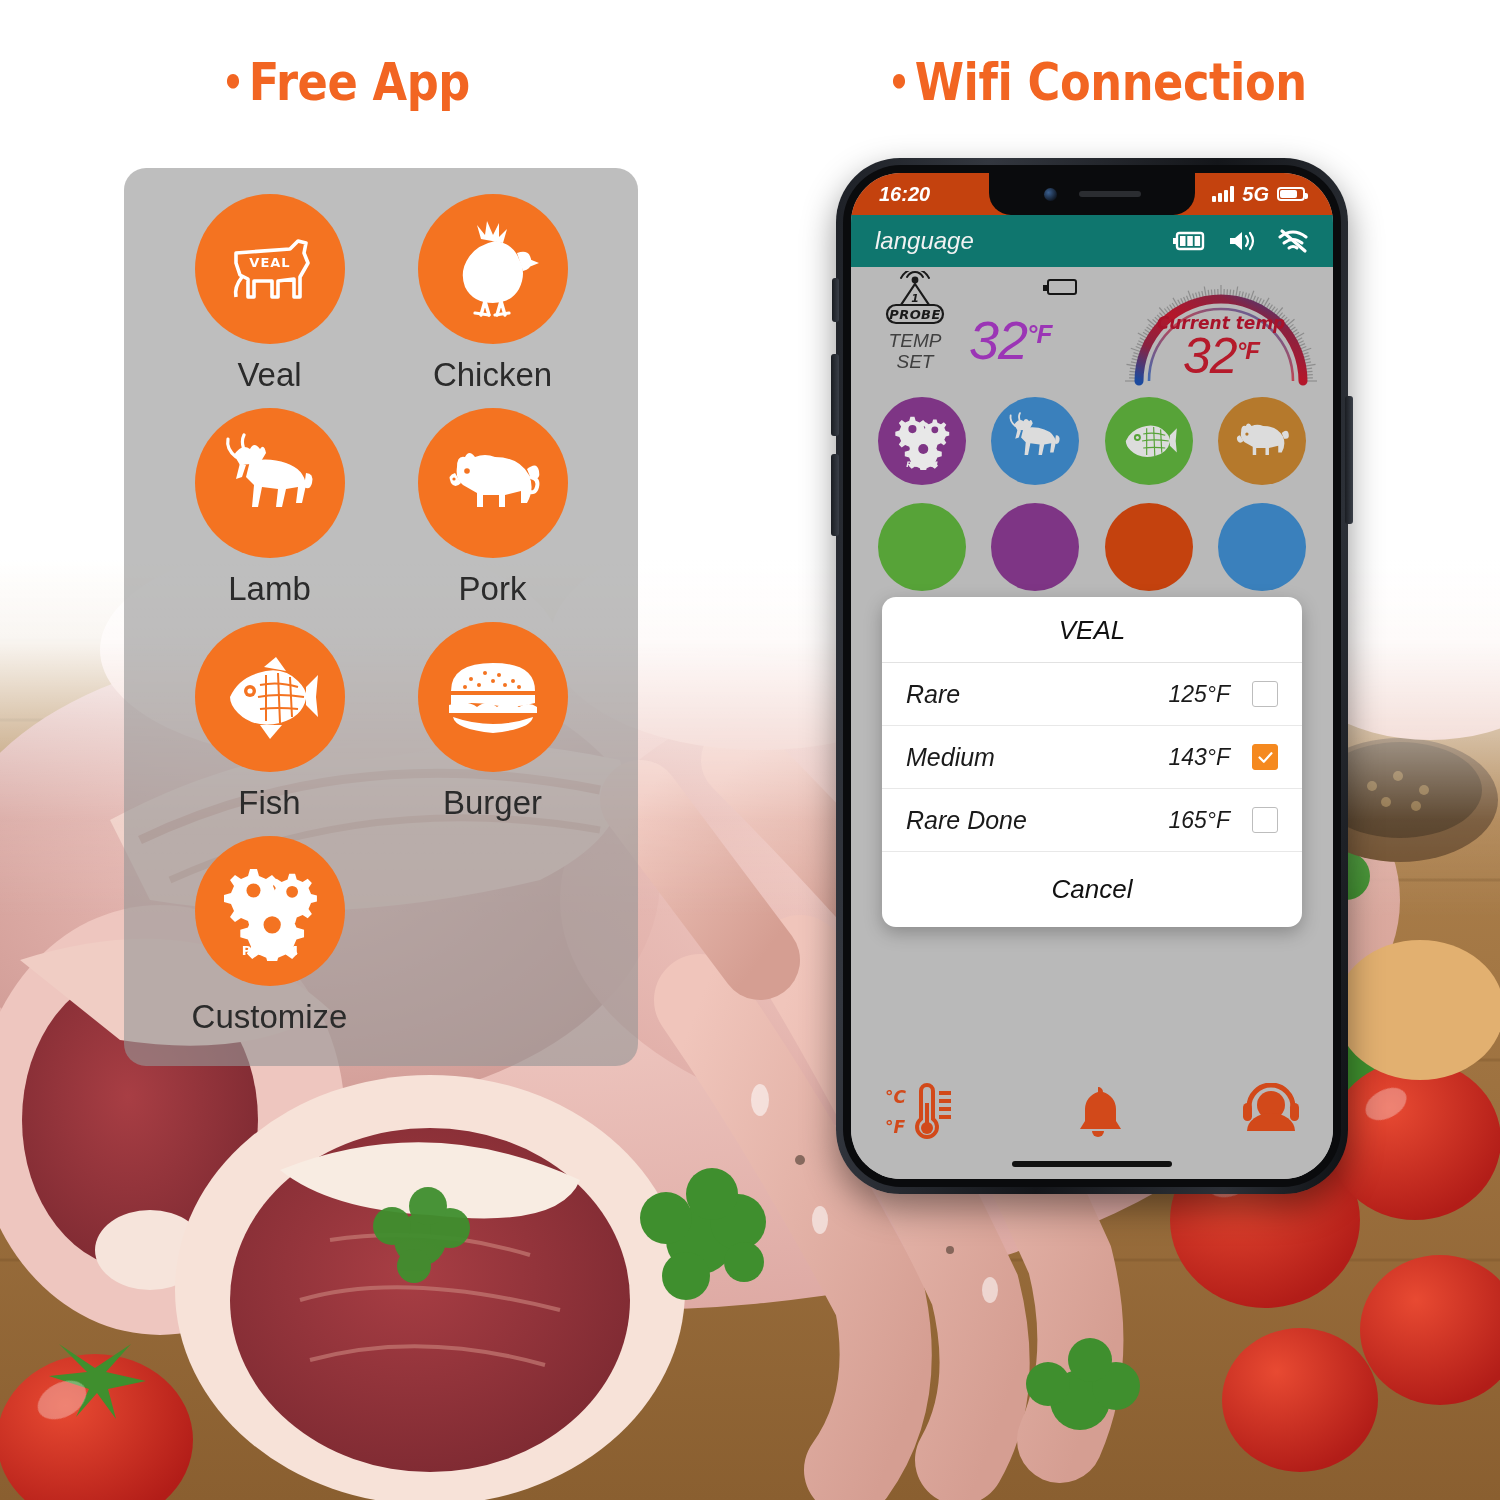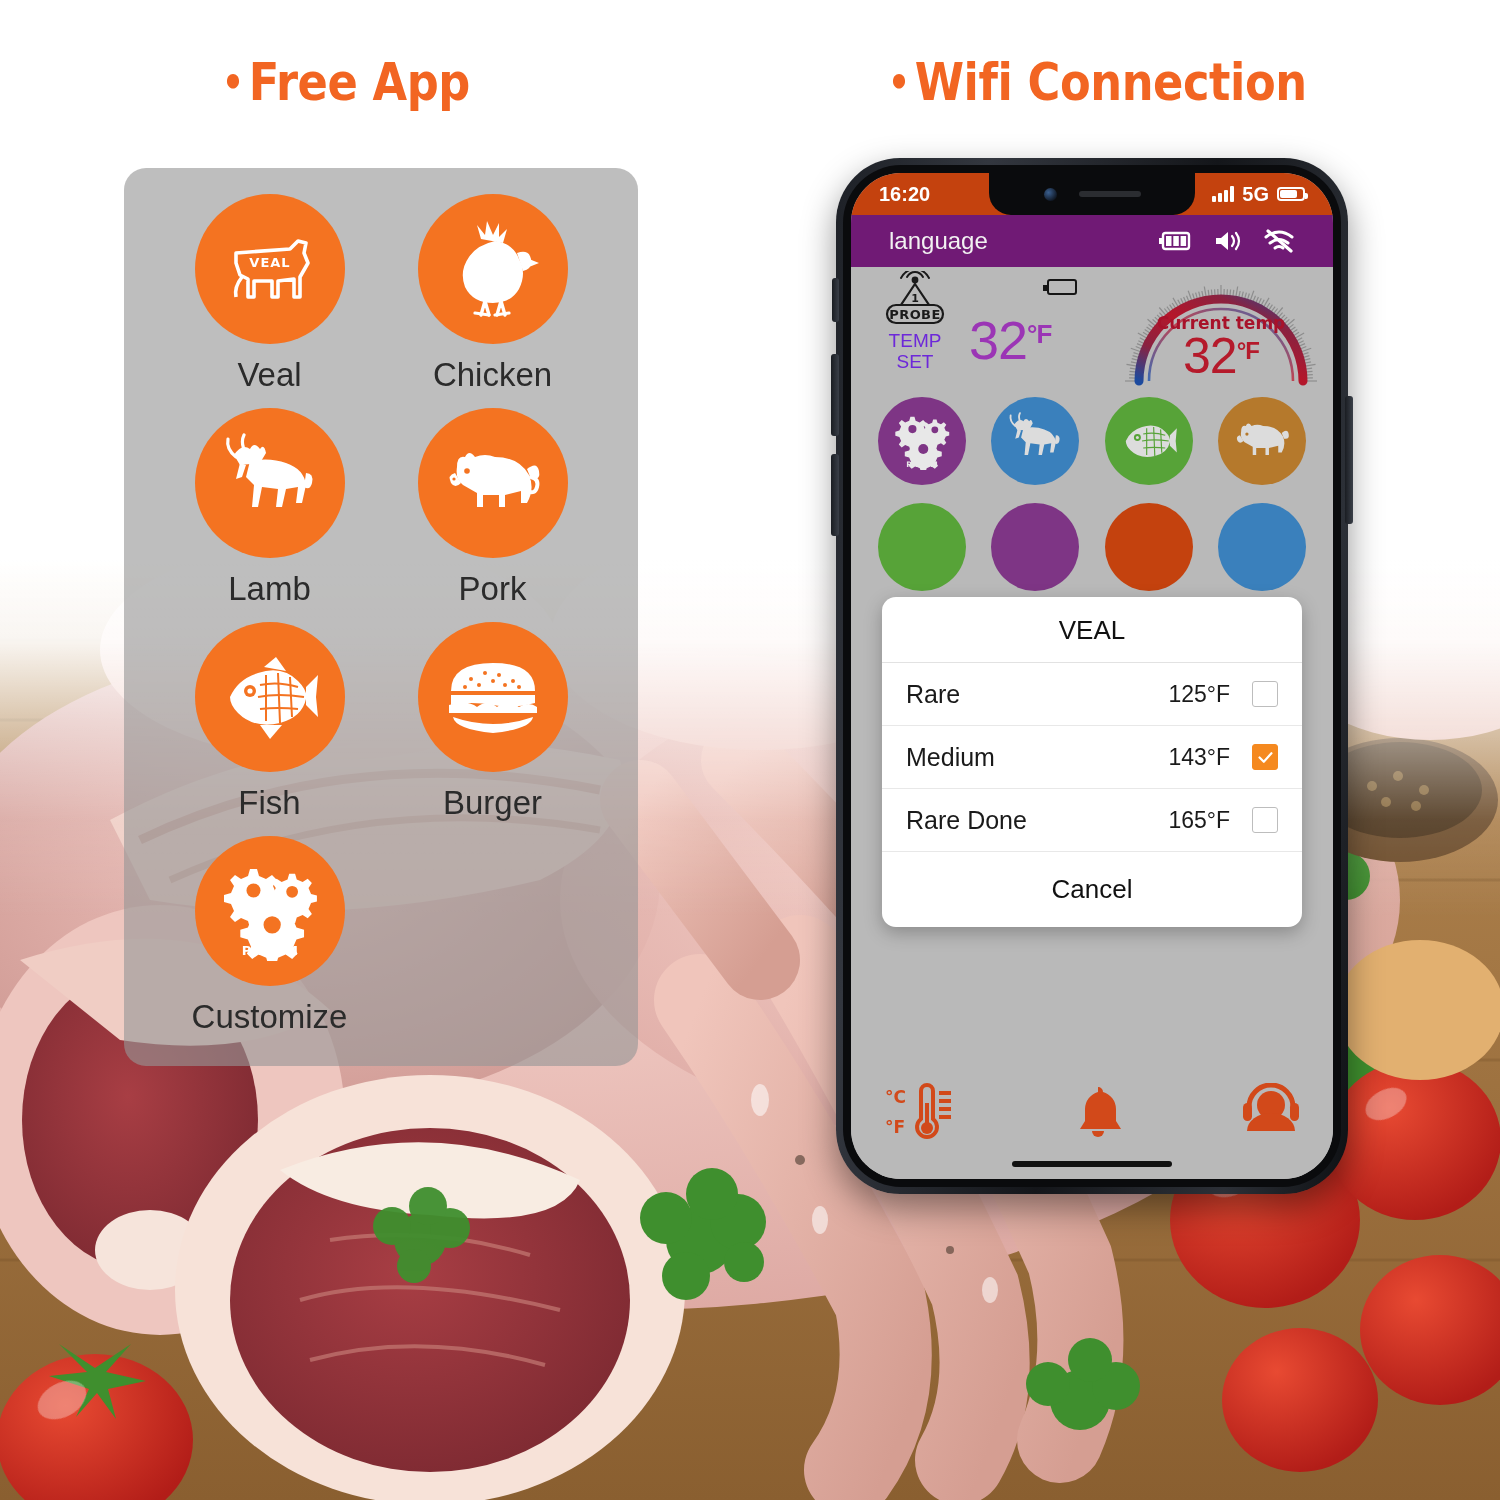--- a/index.html
+++ b/index.html
@@ -83,21 +83,21 @@
     background: linear-gradient(100deg,#1d2026 0%, #33373f 22%, #14161a 55%, #2c3037 82%, #0e1013 100%);
     border-radius: 64px;
     box-shadow: 0 14px 34px rgba(0,0,0,0.42);
   }
   #phone-bezel {
     position:absolute; left:7px; top:7px; right:7px; bottom:7px;
     background:#0a0b0d; border-radius: 58px;
   }
   #phone-screen {
     position:absolute; left:15px; top:15px; right:15px; bottom:15px;
-    background:#b9b9b9; border-radius: 50px; overflow:hidden;
+    background:#b9b9b9; border-radius: 50px; overflow:hidden;font-style:italic;
   }
   .side-btn { position:absolute; background:linear-gradient(90deg,#1a1d22,#3a3f48); border-radius:3px; }
   #btn-mute     { left:-4px; top: 120px; width: 7px; height: 44px; }
   #btn-vol-up   { left:-5px; top: 196px; width: 8px; height: 82px; }
   #btn-vol-down { left:-5px; top: 296px; width: 8px; height: 82px; }
   #btn-power    { right:-5px; top: 238px; width: 8px; height: 128px; }
 
   
   #notch {
     position:absolute; left:50%; transform:translateX(-50%); top:0;
@@ -119,39 +119,39 @@
   #status-right { display:flex; align-items:center; gap: 8px; }
   .sig-bars { display:flex; align-items:flex-end; gap:2px; height:16px; }
   .sig-bars i { width:4px; background:#fff; border-radius:1px; display:block; }
   .batt-shell { width:28px; height:14px; border:2px solid #fff; border-radius:4px; position:relative; }
   .batt-shell::after{ content:""; position:absolute; right:-5px; top:4px; width:3px;height:6px;background:#fff;border-radius:0 2px 2px 0;}
   .batt-fill { position:absolute; left:1px; top:1px; bottom:1px; width:72%; background:#fff; border-radius:2px;}
 
   
   #app-header {
     position:absolute; left:0; top:42px; width:100%; height:52px;
-    background:#701a75; z-index:10;
+    background:#0f766e; z-index:10;
     display:flex; align-items:center; justify-content:space-between;
-    padding: 0 38px;
+    padding: 0 24px;
   }
   #app-header-title { color:#f2f2f2; font-size:24px; }
   #app-header-icons { display:flex; align-items:center; gap:20px; }
   #app-header-icons svg { display:block; }
 
   
   #app-body {
     position:absolute; left:0; top:94px; right:0; bottom:0;
     background:#b9b9b9;
   }
 
   
   #temp-row { position:absolute; left:0; top:0; width:100%; height:126px; }
   #probe-block { position:absolute; left:22px; top:4px; width:84px; text-align:center; }
   #probe-block svg { display:block; margin:0 auto; }
-  #probe-labels { font-size:19px; color:#6d28d9; line-height:1.12; margin-top:3px; }
+  #probe-labels { font-size:19px; color:#404040; line-height:1.12; margin-top:3px; }
   #temp-set-value {
     position:absolute; left:118px; top:42px;
     color:#9b35b5; font-size:54px; font-weight:300; letter-spacing:-1px;
   }
   #temp-set-value .unit { font-size:26px; font-weight:bold; vertical-align:16px; }
   #gauge { position:absolute; right:16px; top:2px; width:192px; height:118px; }
   #gauge svg { display:block; }
   #gauge-label {
     position:absolute; left:0; right:0; top:44px; text-align:center;
     color:#A8122A; font-size:17px; font-weight:bold; font-family:"DejaVu Sans",sans-serif;

